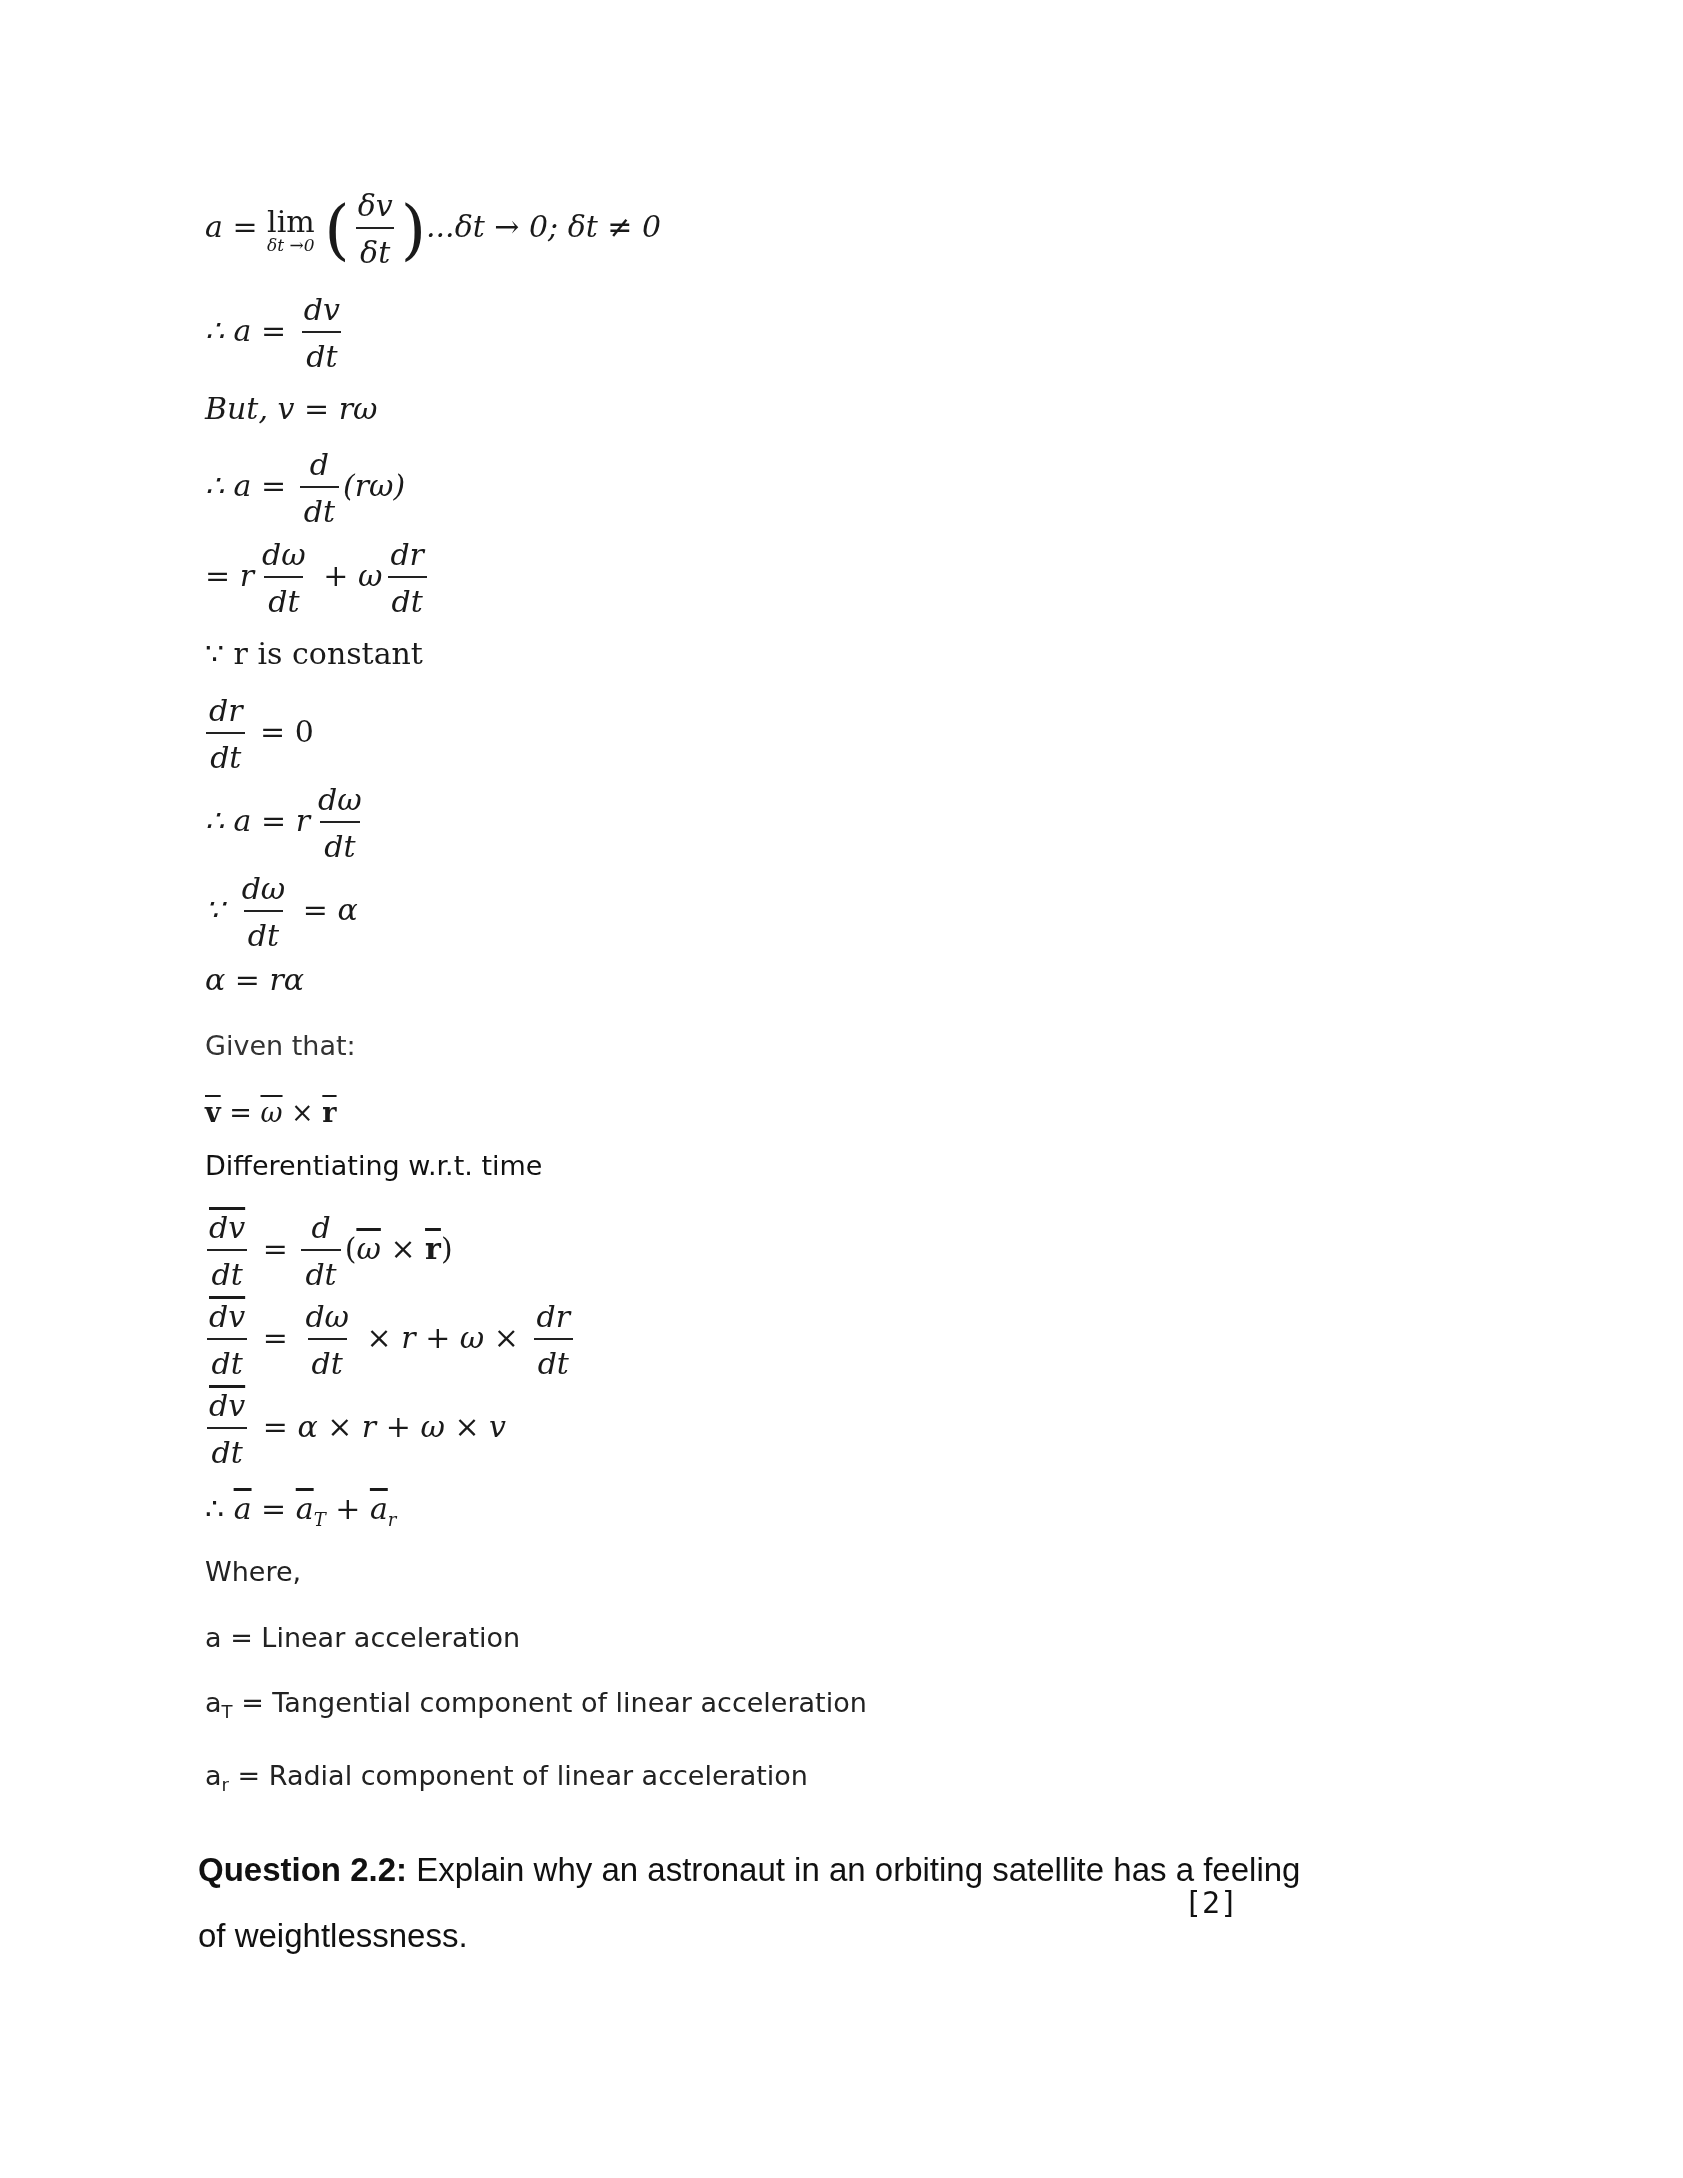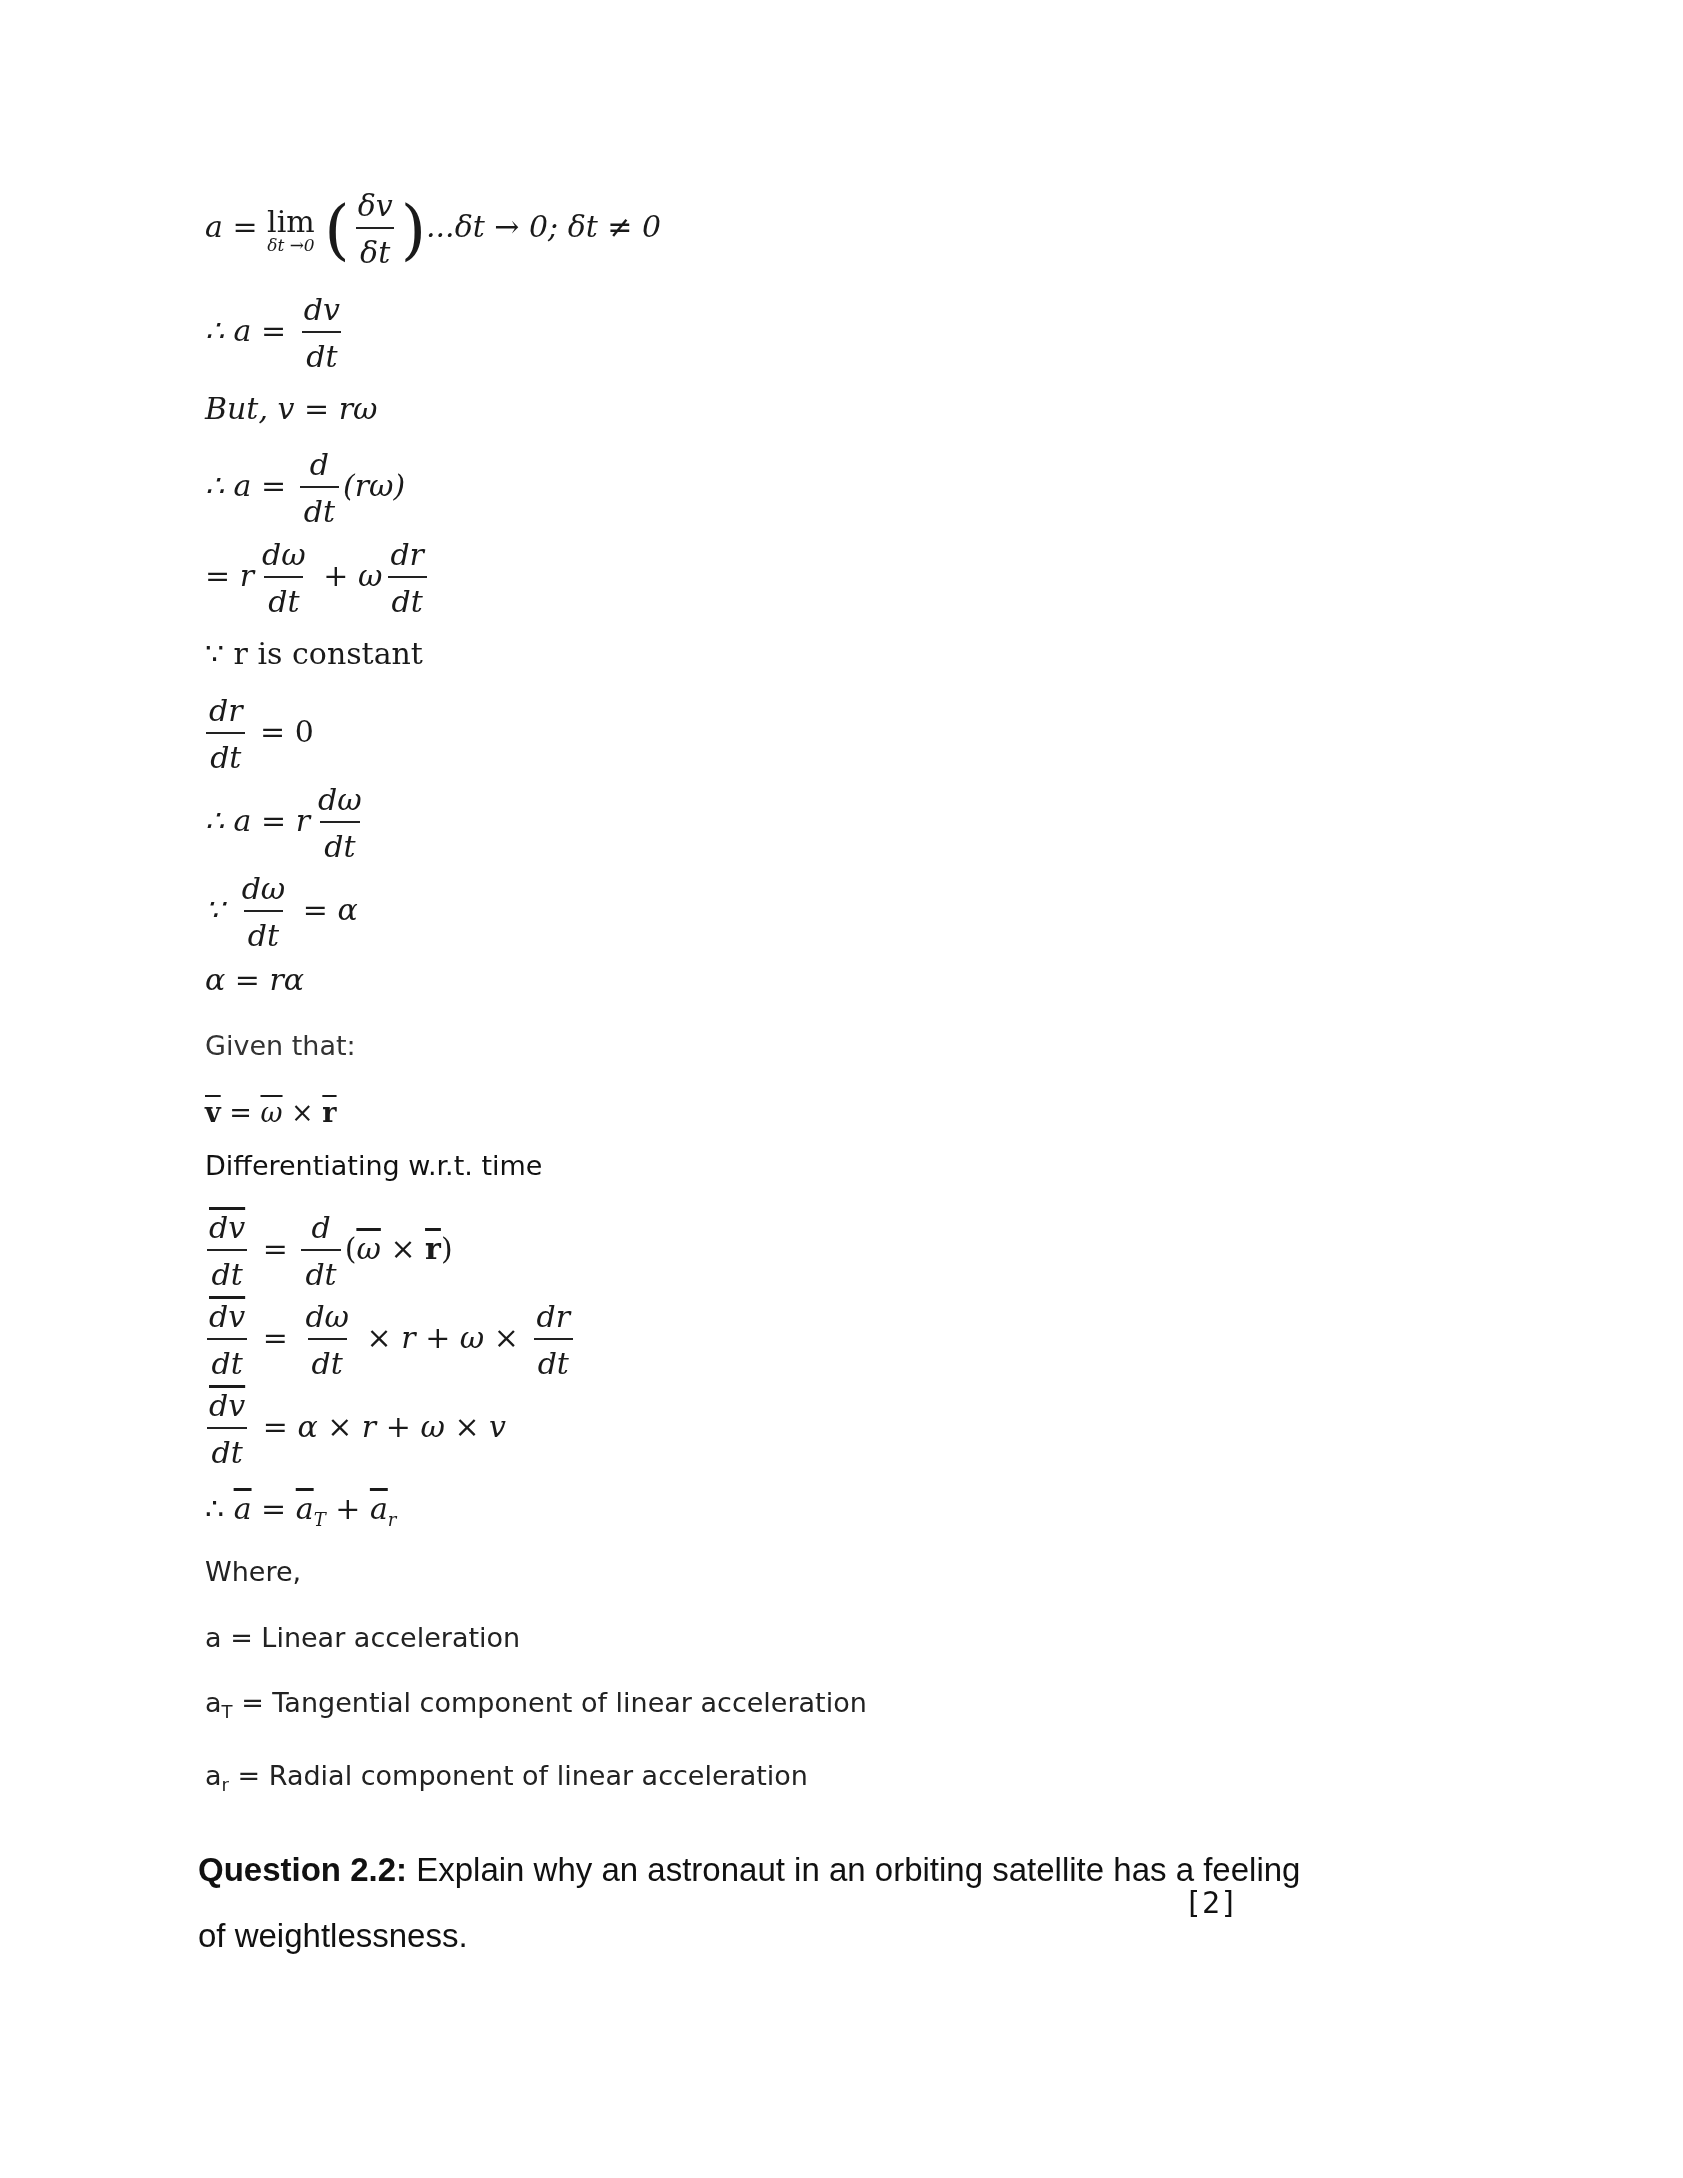--- a/index.html
+++ b/index.html
@@ -4,21 +4,21 @@
   <style>
     html, body { margin: 0; padding: 0; background: #ffffff; }
     body { width: 1683px; height: 2178px; position: relative; overflow: hidden; color: #111; }
     .math { font-family: "DejaVu Serif", "Liberation Serif", serif; font-style: italic; font-size: 30px; color: #1a1a1a; position: absolute; left: 205px; white-space: nowrap; }
     .math .up { font-style: normal; }
     .frac { display: inline-flex; flex-direction: column; align-items: center; vertical-align: middle; margin: 0 4px; }
     .frac .num { padding: 0 4px 4px 4px; }
     .frac .den { border-top: 2px solid #222; padding: 6px 4px 0 4px; }
     .sans { font-family: "DejaVu Sans", "Liberation Sans", sans-serif; font-style: normal; font-size: 27px; color: #333; position: absolute; left: 205px; white-space: nowrap; }
     .bar { text-decoration: overline; }
-    .lim { display: inline-flex; flex-direction: column; align-items: center; vertical-align: middle; font-style: normal; }
+    .lim { display: inline-flex; flex-direction: column; align-items: flex-start; vertical-align: middle; font-style: normal; }
     .lim small { font-size: 17px; font-style: italic; margin-top: -4px; }
     .paren { font-style: normal; font-size: 65px; font-weight: 200; vertical-align: middle; line-height: 1; }
     .question { position: absolute; left: 198px; top: 1837px; width: 1129px; font-family: "Liberation Sans", "DejaVu Sans", sans-serif; font-size: 33px; line-height: 66px; color: #111; }
     .question b { font-weight: bold; }
     .marks { position: absolute; left: 1184px; top: 1885px; font-family: "DejaVu Sans Mono", "Liberation Mono", monospace; font-size: 30px; color: #111; }
     sub { font-size: 18px; }
   </style>
 </head>
 <body>
 

